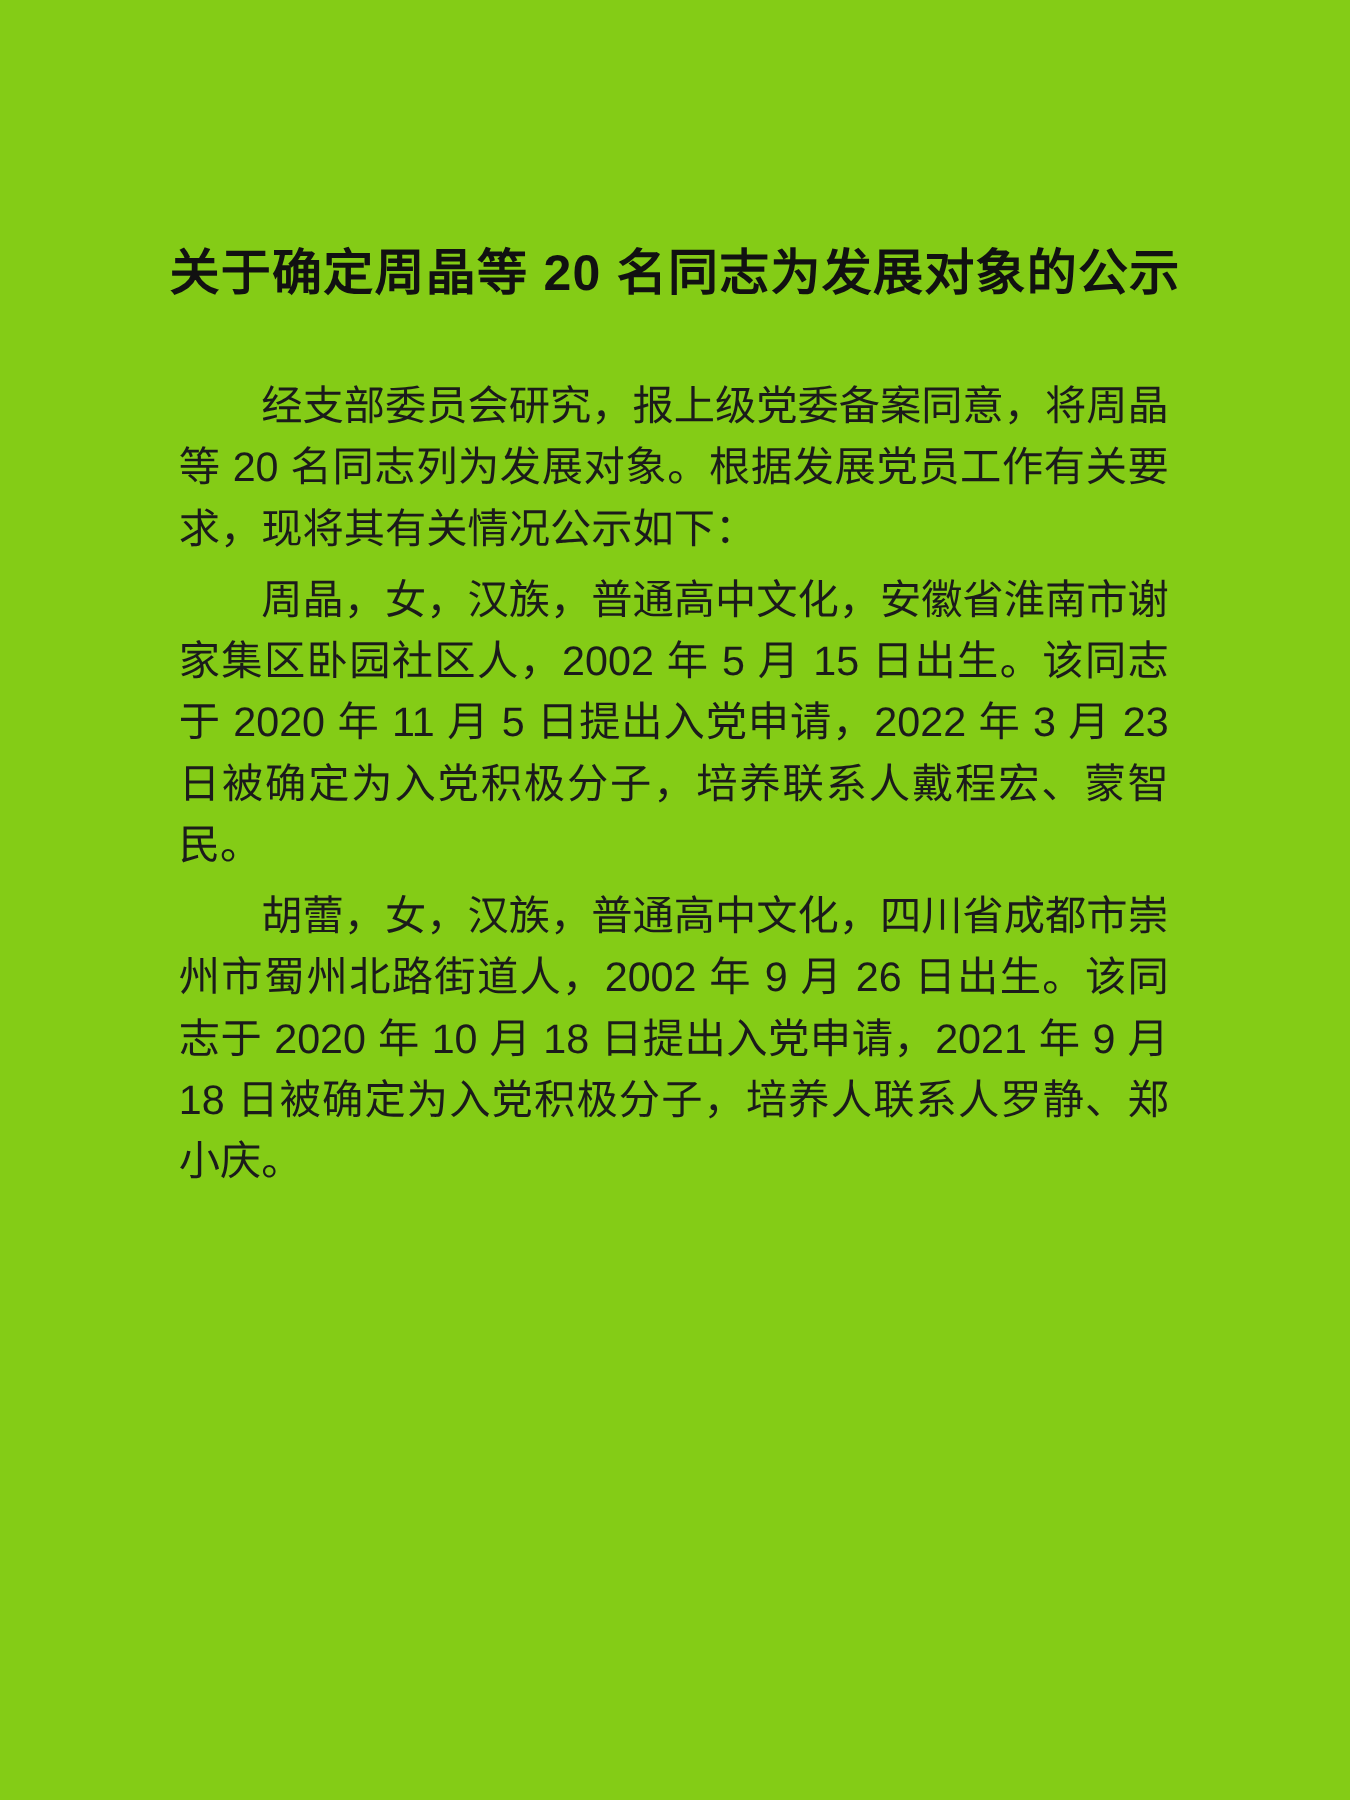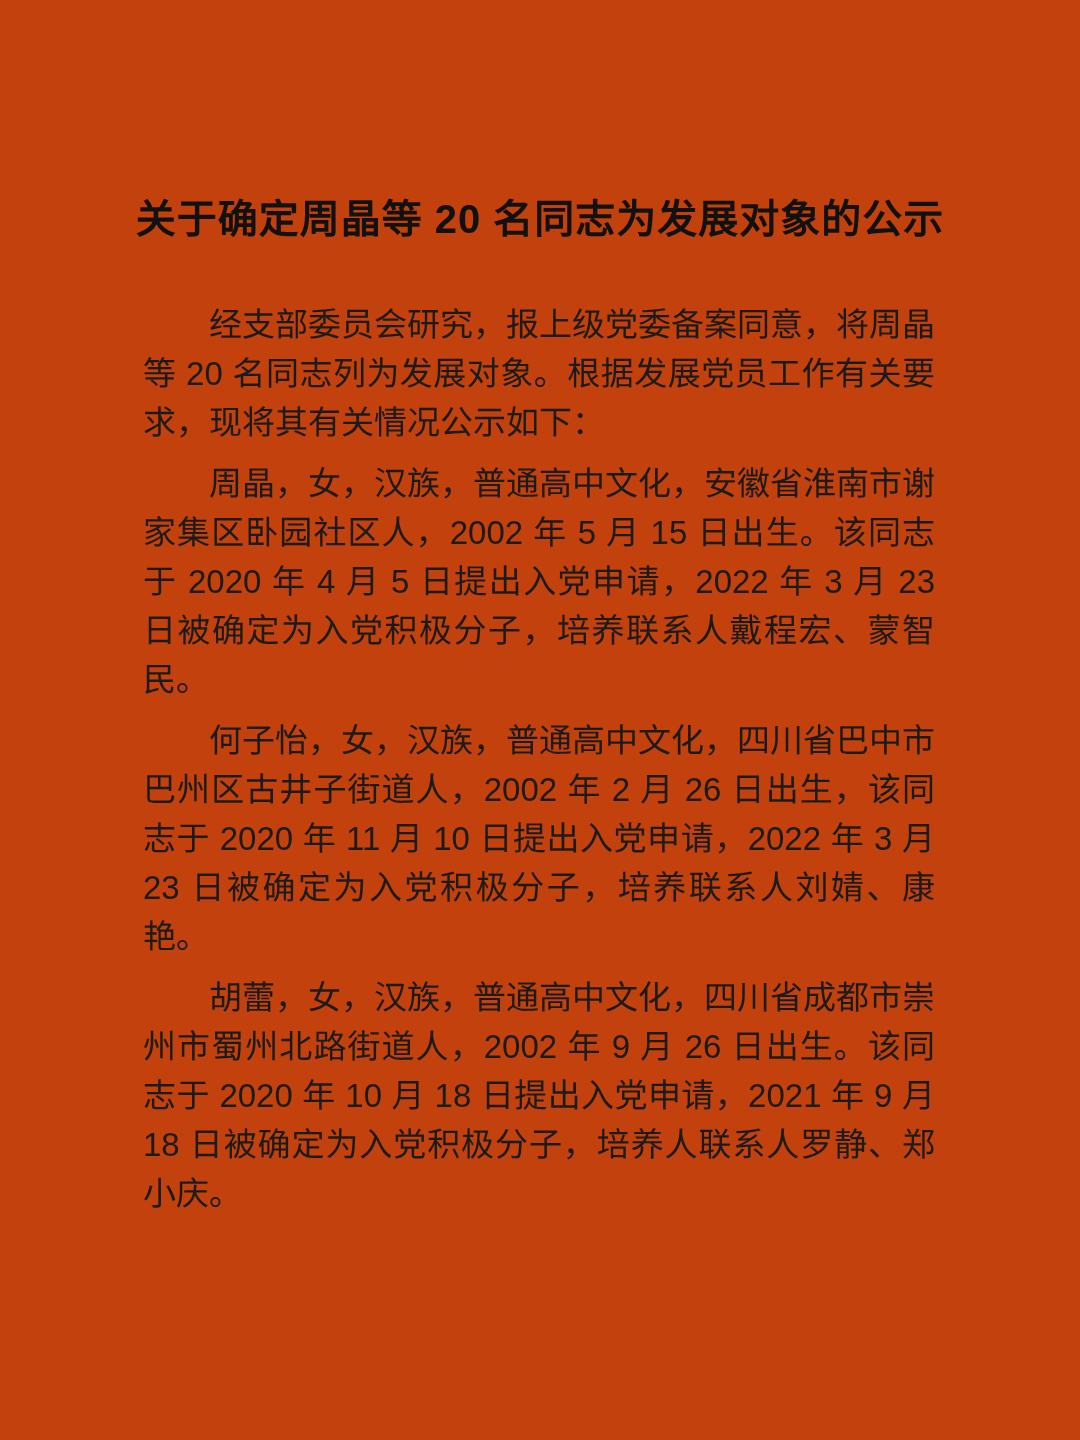--- a/index.html
+++ b/index.html
@@ -4,21 +4,21 @@
 <style>
   html, body {
     margin: 0;
     padding: 0;
     background: #ffffff;
   }
   .page {
     position: relative;
     width: 1080px;
     height: 1440px;
-    background: #c2410c;
+    background: #84cc16;
     color: #1b1b1b;
     font-family: "Liberation Sans", sans-serif;
     overflow: hidden;
   }
   .doc-title {
     margin: 0;
     padding-top: 194px;
     text-align: center;
     font-size: 40px;
     line-height: 50px;
@@ -33,32 +33,31 @@
     margin-top: 56px;
     font-size: 33px;
     line-height: 49px;
     font-weight: 400;
     text-align: justify;
     text-justify: inter-ideograph;
     word-break: break-all;
     color: #1b1b1b;
   }
   .doc-body p {
-    margin: 12px 0 8px 0;
+    margin: 0 0 8px 0;
     text-indent: 2em;
   }
   .doc-body p:last-child {
     margin-bottom: 0;
   }
 </style>
 </head>
 <body>
 
 <div class="page">
   <h1 class="doc-title">关于确定周晶等 20 名同志为发展对象的公示</h1>
 
   <div class="doc-body">
     <p>经支部委员会研究，报上级党委备案同意，将周晶等 20 名同志列为发展对象。根据发展党员工作有关要求，现将其有关情况公示如下：</p>
-    <p>周晶，女，汉族，普通高中文化，安徽省淮南市谢家集区卧园社区人，2002 年 5 月 15 日出生。该同志于 2020 年 4 月 5 日提出入党申请，2022 年 3 月 23 日被确定为入党积极分子，培养联系人戴程宏、蒙智民。</p>
-    <p>何子怡，女，汉族，普通高中文化，四川省巴中市巴州区古井子街道人，2002 年 2 月 26 日出生，该同志于 2020 年 11 月 10 日提出入党申请，2022 年 3 月 23 日被确定为入党积极分子，培养联系人刘婧、康艳。</p>
+    <p>周晶，女，汉族，普通高中文化，安徽省淮南市谢家集区卧园社区人，2002 年 5 月 15 日出生。该同志于 2020 年 11 月 5 日提出入党申请，2022 年 3 月 23 日被确定为入党积极分子，培养联系人戴程宏、蒙智民。</p>
     <p>胡蕾，女，汉族，普通高中文化，四川省成都市崇州市蜀州北路街道人，2002 年 9 月 26 日出生。该同志于 2020 年 10 月 18 日提出入党申请，2021 年 9 月 18 日被确定为入党积极分子，培养人联系人罗静、郑小庆。</p>
   </div>
 </div>
 
 </body></html>

